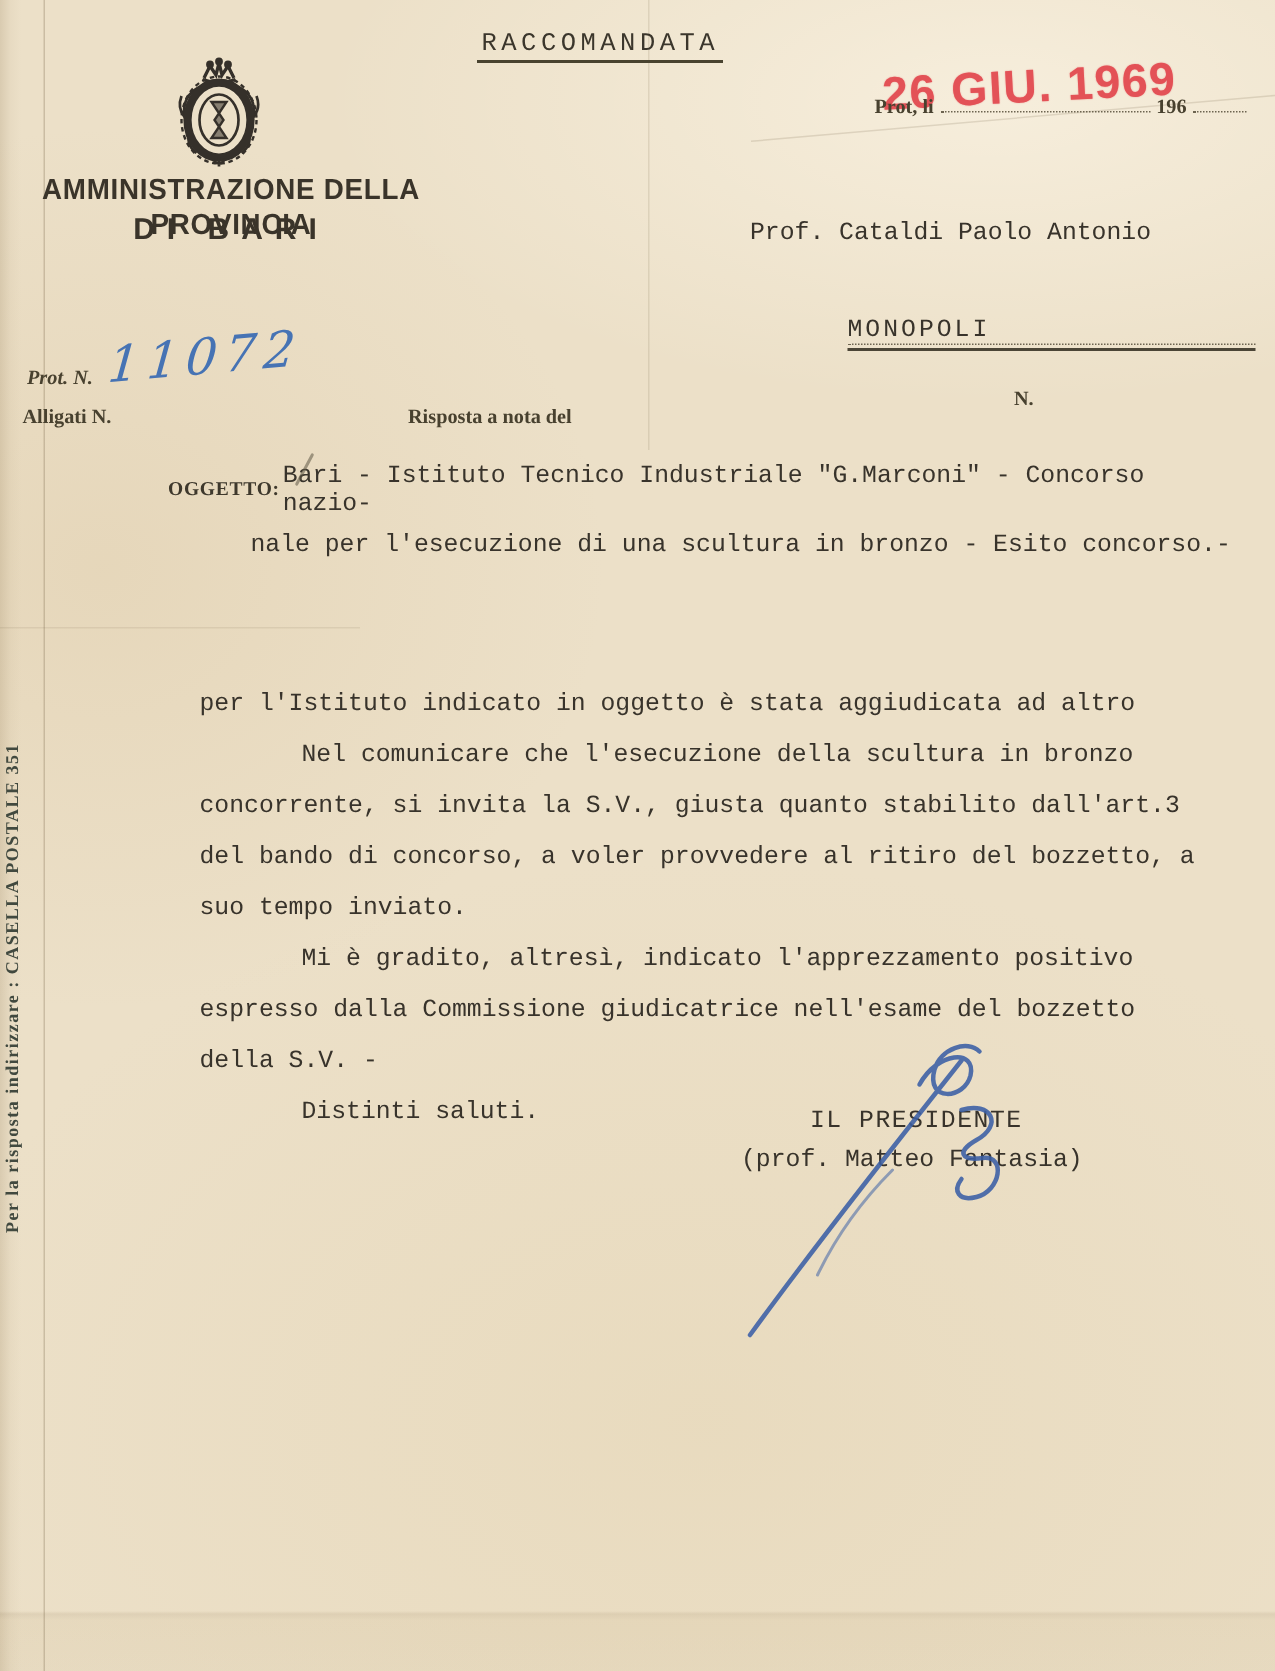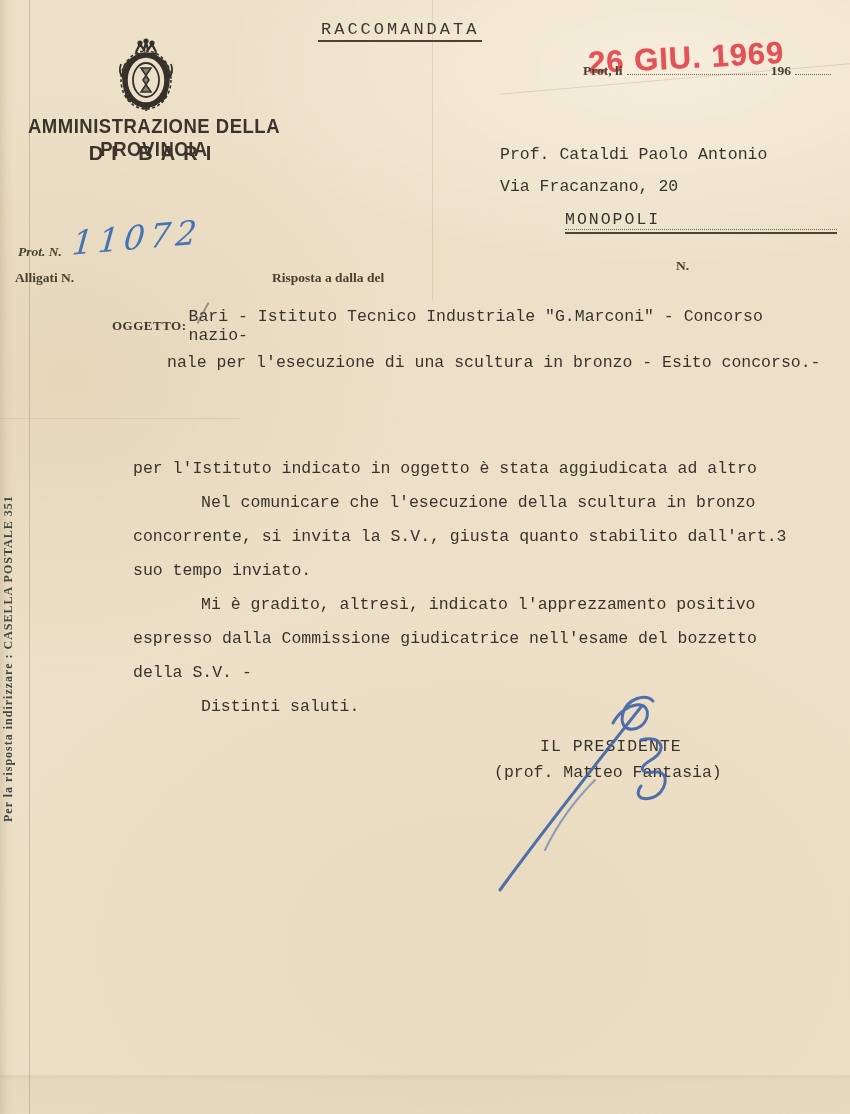--- a/index.html
+++ b/index.html
@@ -163,46 +163,46 @@
 
   <div class="dateline formprint">
     <span class="lbl">Prot, li</span>
     <span class="dotline"></span>
     <span class="lbl">196</span>
     <span class="dotline short"></span>
   </div>
 
   <div class="recipient mono">
     <div class="r-line">Prof. Cataldi Paolo Antonio</div>
-    <div class="r-line">Via Fracanzano, 20</div>
   </div>
   <div class="city-block">
     <span class="dotted-overlay"></span>
     <span class="city-name mono">MONOPOLI</span>
   </div>
   <div class="n-label formprint">N.</div>
 
   <div class="prot-label formprint">Prot. N.</div>
   <div class="prot-value">11072</div>
   <div class="alligati-label formprint">Alligati N.</div>
-  <div class="risposta-label formprint">Risposta a dalla del</div>
+  <div class="risposta-label formprint">Risposta a nota del</div>
 
   <div class="subject">
     <div class="pencil-mark"></div>
     <div class="subject-row">
       <span class="subject-label">OGGETTO:</span>
       <span class="mono">Bari - Istituto Tecnico Industriale "G.Marconi" - Concorso nazio-</span>
     </div>
     <div class="subject-line2 mono">nale per l'esecuzione di una scultura in bronzo - Esito concorso.-</div>
   </div>
 
   <div class="body-text mono">
     <div class="line">per l'Istituto indicato in oggetto è stata aggiudicata ad altro</div>
     <div class="line indent">Nel comunicare che l'esecuzione della scultura in bronzo</div>
     <div class="line">concorrente, si invita la S.V., giusta quanto stabilito dall'art.3</div>
+    <div class="line">del bando di concorso, a voler provvedere al ritiro del bozzetto, a</div>
     <div class="line">suo tempo inviato.</div>
     <div class="line indent">Mi è gradito, altresì, indicato l'apprezzamento positivo</div>
     <div class="line">espresso dalla Commissione giudicatrice nell'esame del bozzetto</div>
     <div class="line">della S.V. -</div>
     <div class="line indent">Distinti saluti.</div>
   </div>
 
   <div class="sig-title mono">IL PRESIDENTE</div>
   <div class="sig-name mono">(prof. Matteo Fantasia)</div>
   <div class="sig-ink">

